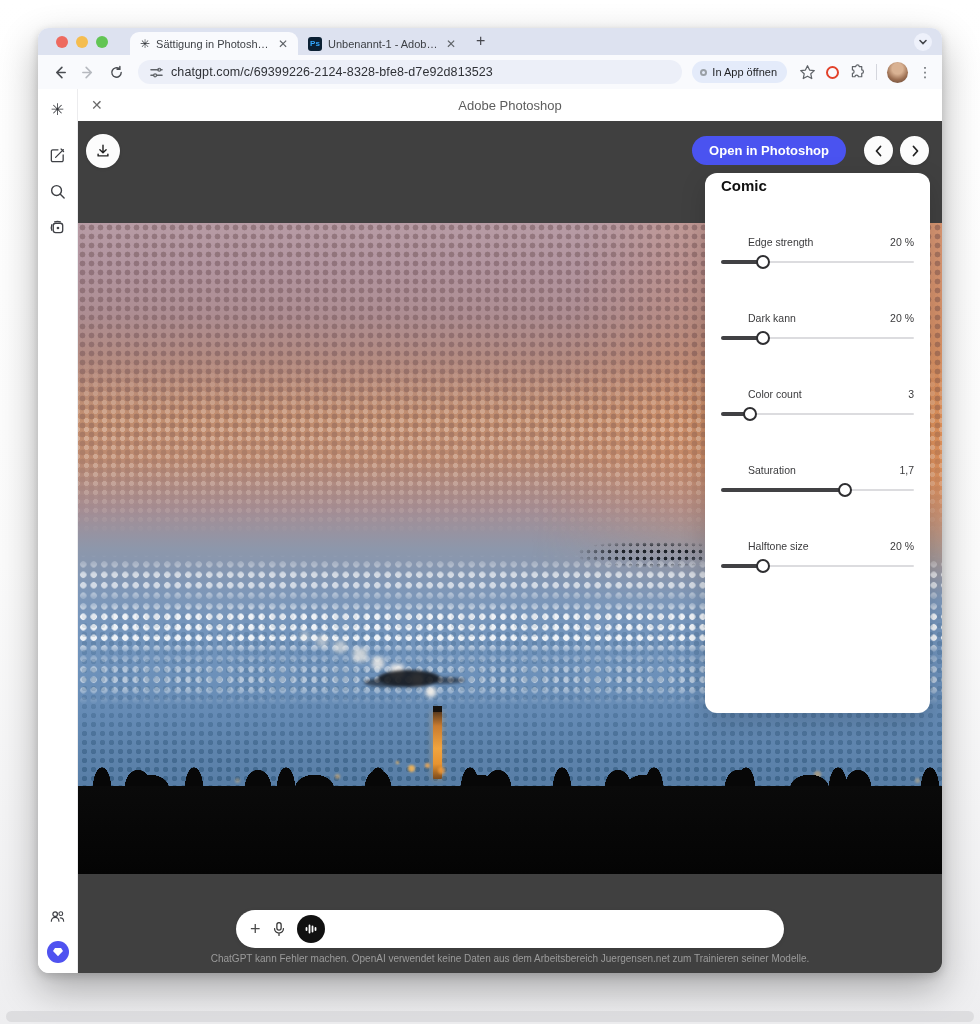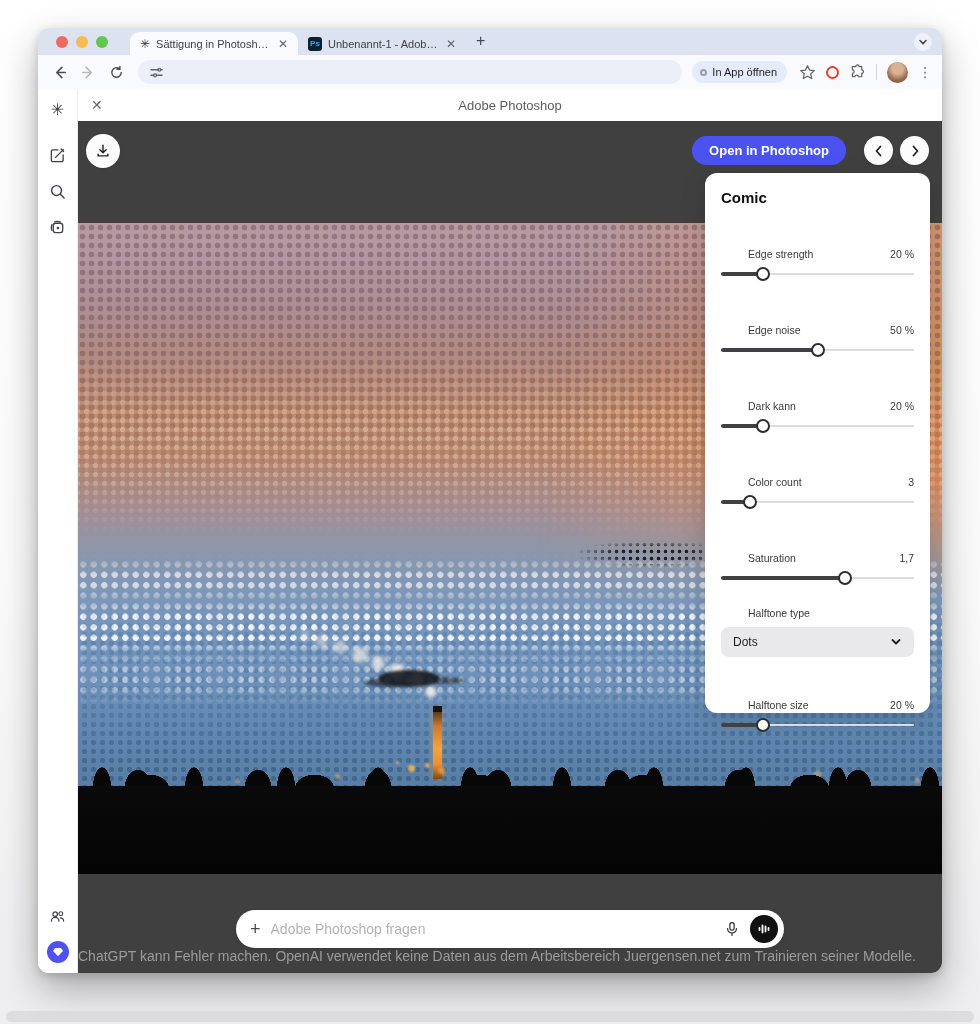--- a/index.html
+++ b/index.html
@@ -97,41 +97,41 @@
                       520px 18px 0 1px rgba(255,200,120,.4), -160px 18px 0 1px rgba(255,200,120,.35); }
   .treeline { left:0; right:0; bottom:86px; height:38px;
            background-image:radial-gradient(22px 30px at 50% 100%, #070707 60%, transparent 61%),
                             radial-gradient(32px 22px at 30% 100%, #070707 60%, transparent 61%),
                             radial-gradient(15px 34px at 75% 100%, #070707 60%, transparent 61%);
            background-size:120px 38px, 165px 30px, 92px 38px; background-repeat:repeat-x; background-position:0 100%, 22px 100%, 47px 100%; }
   .silhouette { left:0; right:0; bottom:0; height:88px; background:linear-gradient(180deg,#0a0a0a,#040404); }
 
   
   .panel { position:absolute; top:52px; right:12px; width:225px; height:540px; background:#fff; border-radius:12px;
-           box-shadow:0 8px 26px rgba(0,0,0,.16); z-index:6; padding:16px 16px 14px; }
+           box-shadow:0 8px 26px rgba(0,0,0,.16); z-index:6; padding:4px 16px 14px; }
   .panel-title { font-size:15px; font-weight:bold; color:#101010; }
   .ctl { margin-top:21px; }
   .ctl-head { display:flex; justify-content:space-between; align-items:baseline; }
   .ctl-label { font-size:10.5px; color:#3a3a3c;margin-left:27px; }
   .ctl-value { font-size:10.5px; color:#3a3a3c;margin-top:21px; }
   .slider { position:relative; height:16px; margin-top:6px; cursor:pointer; }
   .slider::before { content:""; position:absolute; left:0; right:0; top:7px; height:2px; background:#dcdcdf; border-radius:1px; }
   .slider-fill { position:absolute; left:0; top:6px; width:var(--p,20%); height:3.5px; background:#414144; border-radius:2px; }
   .slider-thumb { position:absolute; top:1px; left:var(--p,20%); transform:translateX(-50%); width:14px; height:14px; background:#fff; border:2px solid #2e2e31; border-radius:50%; }
   .select { margin-top:8px; height:30px; background:#e9e9ec; border-radius:8px; display:flex; align-items:center; padding:0 12px; cursor:pointer; }
   .select-value { font-size:12px; color:#1e1e20; flex:1; }
 
   
   .composer { position:absolute; left:50%; transform:translateX(-50%); bottom:25px; width:548px; height:38px; background:#fff; border-radius:19px;
               box-shadow:0 1px 4px rgba(0,0,0,.10); display:flex; align-items:center; padding:0 6px 0 14px; gap:10px; z-index:6; }
   .plus-ic { font-size:18px; color:#4a4a4a; line-height:1; cursor:pointer; }
   .composer input { flex:1; border:none; outline:none; font-size:14px; color:#333; background:transparent; font-family:"Liberation Sans",sans-serif; }
   .composer input::placeholder { color:#b3b3b3; }
   .voice-btn { width:28px; height:28px; border-radius:50%; background:#111; display:flex; align-items:center; justify-content:center; flex:none; cursor:pointer; }
-  .disclaimer { position:absolute; left:0; right:0; bottom:9px; font-size:14px; color:#9b9b9b; z-index:6; }
+  .disclaimer { position:absolute; left:0; right:0; bottom:9px; text-align:center; font-size:10px; color:#9b9b9b; z-index:6; }
 </style>
 </head>
 <body>
 
 <div class="window">
 
   <div class="tabstrip">
     <div class="traffic">
       <span class="tl-red"></span>
       <span class="tl-yellow"></span>
@@ -170,20 +170,21 @@
       <svg width="15" height="15" viewBox="0 0 16 16">
           <path d="M13 8 a5 5 0 1 1 -1.8 -3.85 M11.6 1.6 v3 h-3" fill="none" stroke="#4a4d52" stroke-width="1.5" stroke-linecap="round"></path>
         </svg>
     </div>
     <div class="urlpill">
       <svg width="13" height="13" viewBox="0 0 14 14">
         <path d="M1 4 h8 M11 4 h2 M1 10 h3 M7 10 h6" stroke="#5f6368" stroke-width="1.5" stroke-linecap="round" fill="none"></path>
         <circle cx="10" cy="4" r="1.6" fill="none" stroke="#5f6368" stroke-width="1.3"></circle>
         <circle cx="5.5" cy="10" r="1.6" fill="none" stroke="#5f6368" stroke-width="1.3"></circle>
       </svg>
+      <span class="urltext">chatgpt.com/c/69399226-2124-8328-bfe8-d7e92d813523</span>
     </div>
     <div class="inapp">
       <span class="inapp-dot"></span>
       <span>In App öffnen</span>
     </div>
     <div class="tb-right">
       <svg width="17" height="17" viewBox="0 0 18 18">
           <path d="M9 1.8 L11.2 6.4 L16.2 7 L12.5 10.4 L13.5 15.4 L9 12.9 L4.5 15.4 L5.5 10.4 L1.8 7 L6.8 6.4 Z" fill="none" stroke="#5f6368" stroke-width="1.3" stroke-linejoin="round"></path>
         </svg>
       <span class="ring-icon"></span>
@@ -283,30 +284,20 @@
             <div class="ctl-head">
               <span class="ctl-label">Edge strength</span>
               <span class="ctl-value">20 %</span>
             </div>
             <div class="slider" style="--p: 22%;">
                 <div class="slider-fill"></div>
                 <div class="slider-thumb"></div>
               </div>
           </div>
 
-          <div class="ctl">
-            <div class="ctl-head">
-              <span class="ctl-label">Edge noise</span>
-              <span class="ctl-value">50 %</span>
-            </div>
-            <div class="slider" style="--p: 50%;">
-                <div class="slider-fill"></div>
-                <div class="slider-thumb"></div>
-              </div>
-          </div>
 
           <div class="ctl">
             <div class="ctl-head">
               <span class="ctl-label">Dark kann</span>
               <span class="ctl-value">20 %</span>
             </div>
             <div class="slider" style="--p: 22%;">
                 <div class="slider-fill"></div>
                 <div class="slider-thumb"></div>
               </div>
@@ -327,49 +318,37 @@
             <div class="ctl-head">
               <span class="ctl-label">Saturation</span>
               <span class="ctl-value">1,7</span>
             </div>
             <div class="slider" style="--p: 64%;">
                 <div class="slider-fill"></div>
                 <div class="slider-thumb"></div>
               </div>
           </div>
 
-          <div class="ctl">
-            <div class="ctl-head">
-              <span class="ctl-label">Halftone type</span>
-            </div>
-            <div class="select">
-              <span class="select-value">Dots</span>
-              <svg width="12" height="12" viewBox="0 0 12 12">
-                  <path d="M2.5 4 L6 7.5 L9.5 4" fill="none" stroke="#1e1e20" stroke-width="1.8" stroke-linecap="round" stroke-linejoin="round"></path>
-                </svg>
-            </div>
-          </div>
 
 
           <div class="ctl">
             <div class="ctl-head">
               <span class="ctl-label">Halftone size</span>
               <span class="ctl-value">20 %</span>
             </div>
             <div class="slider" style="--p: 22%;">
                 <div class="slider-fill"></div>
                 <div class="slider-thumb"></div>
               </div>
           </div>
 
         </div>
 
         <div class="composer">
           <span class="plus-ic">+</span>
-          <input type="text" placeholder="Adobe Photoshop fragen" style="">
           <svg width="16" height="16" viewBox="0 0 18 18">
               <rect x="6.6" y="1.8" width="4.8" height="8.4" rx="2.4" fill="none" stroke="#333" stroke-width="1.4"></rect>
               <path d="M4 8.5 a5 5 0 0 0 10 0 M9 13.5 v2.7" fill="none" stroke="#333" stroke-width="1.4" stroke-linecap="round"></path>
             </svg>
           <div class="voice-btn">
             <svg width="14" height="14" viewBox="0 0 14 14">
                 <path d="M2.5 6 v2 M5.5 3.5 v7 M8.5 4.5 v5 M11.5 6 v2" stroke="#fff" stroke-width="1.8" stroke-linecap="round"></path>
               </svg>
           </div>
         </div>

